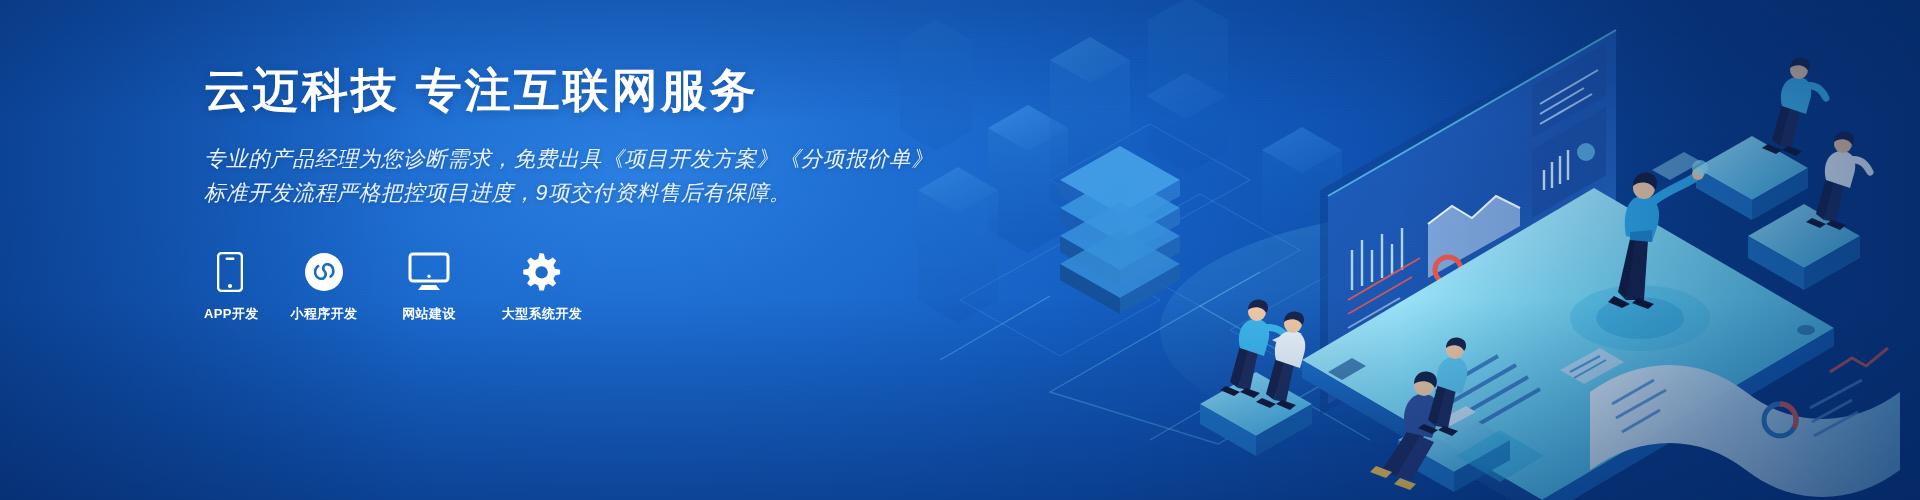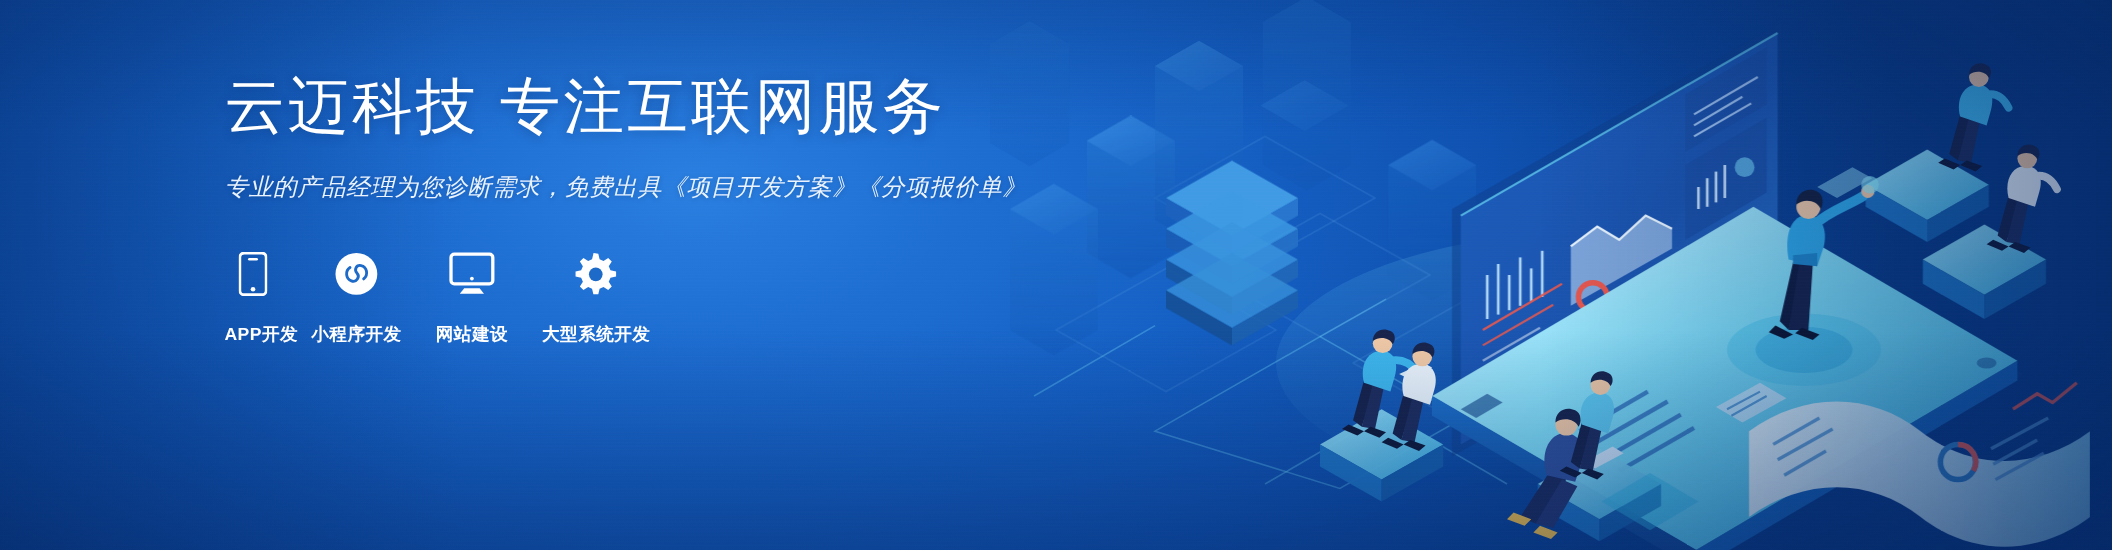--- a/index.html
+++ b/index.html
@@ -26,35 +26,35 @@
   
   .texture {
     position:absolute; inset:0; pointer-events:none; opacity:.16;
     background-image:repeating-linear-gradient(to bottom, rgba(255,255,255,.05) 0px, rgba(255,255,255,.05) 1px, rgba(0,0,0,0) 1px, rgba(0,0,0,0) 3px);
   }
 
   .art { position:absolute; right:0; top:0; width:1020px; height:500px; }
 
   .content { position:absolute; left:204px; top:62px; width:700px; }
   .title {
-    color:#ffffff; font-size:55px; font-weight:normal; letter-spacing:3px;
+    color:#ffffff; font-size:46px; font-weight:bold; letter-spacing:3px;
     line-height:1.25; text-shadow:0 2px 10px rgba(0,30,80,.28); white-space:nowrap;
   }
   .sub { margin-top:22px;font-style:italic; }
   .sub-line {
     color:#eaf3ff; font-size:21.5px; line-height:34px; letter-spacing:.6px;
     font-weight:400; white-space:nowrap; text-shadow:0 1px 5px rgba(0,30,80,.25);
   }
   .services { display:flex; margin-top:36px; }
   .svc { width:72px; margin-right:24px; text-align:center; }
   .svc:last-child { margin-right:0; }
   .svc-icon { height:46px; display:flex; align-items:flex-end; justify-content:center; }
   .svc-icon svg { display:block; }
   .svc-label {
-    margin-top:25px; color:#ffffff; font-size:16px; font-weight:bold;
+    margin-top:13px; color:#ffffff; font-size:13px; font-weight:bold;
     letter-spacing:.4px; white-space:nowrap;
   }
   .svc-w1 { width:52px; }
   .svc-w2 { width:88px;text-align:center; }
   .svc-w3 { width:86px; }
   .svc-w4 { width:74px; }
   .svc-w5 { width:104px; }
 </style>
 </head>
 <body>
@@ -368,20 +368,21 @@
   <div class="vig-t"></div>
   <div class="vig-l"></div>
   <div class="vig-r"></div>
   <div class="vig-b"></div>
 
   <div class="content">
     <div class="title">云迈科技 专注互联网服务</div>
 
     <div class="sub">
       <div class="sub-line">专业的产品经理为您诊断需求，免费出具《项目开发方案》《分项报价单》</div>
+      <div class="sub-line">标准开发流程严格把控项目进度，9项交付资料售后有保障。</div>
     </div>
 
     <div class="services">
 
       <div class="svc svc-w1">
         <div class="svc-icon">
           <svg width="26" height="40" viewBox="0 0 26 40">
             <rect x="1" y="1" width="24" height="38" rx="4" ry="4" fill="none" stroke="#ffffff" stroke-width="2.6"></rect>
             <rect x="8.5" y="5.5" width="9" height="2.4" rx="1.2" fill="#ffffff"></rect>
             <circle cx="13" cy="34" r="2.1" fill="#ffffff"></circle>

